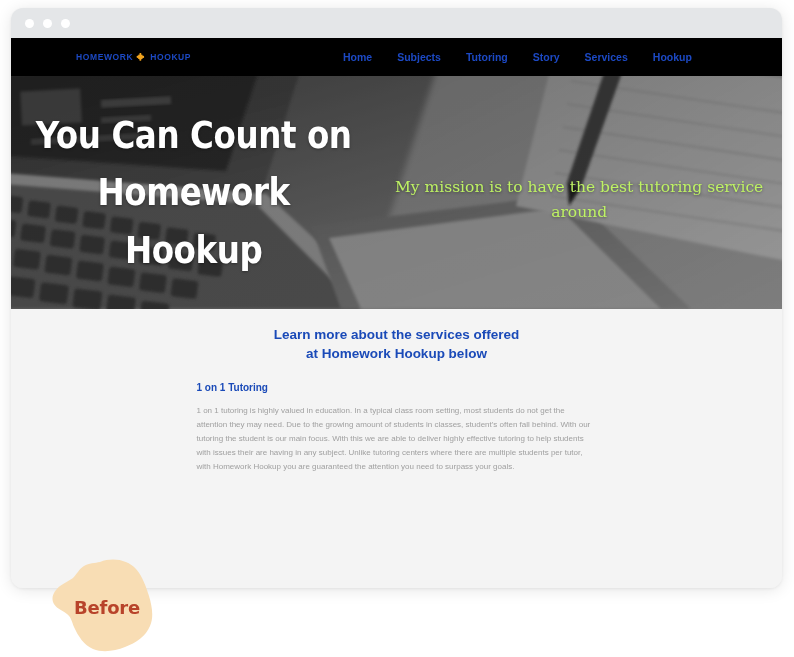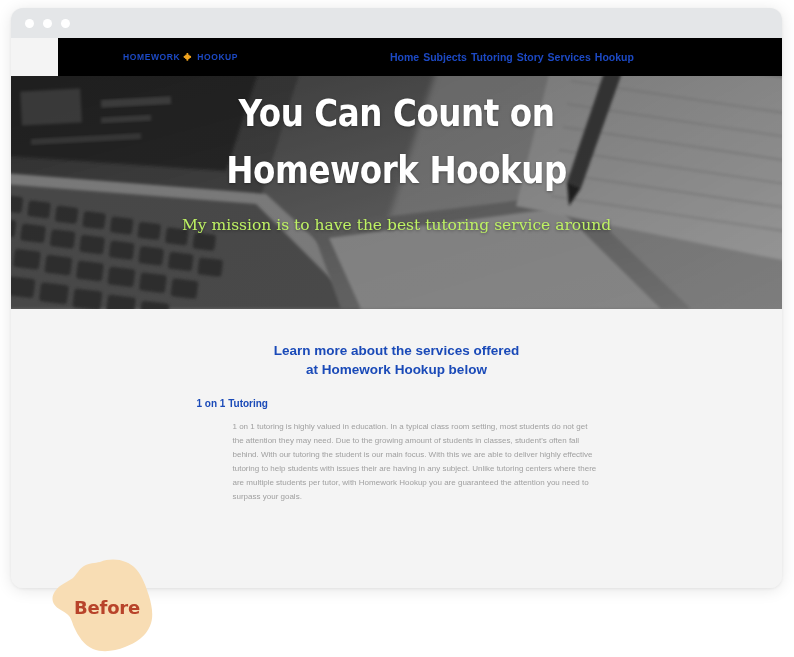--- a/index.html
+++ b/index.html
@@ -48,21 +48,20 @@
     display: block;
   }
 
   
   .site-nav {
     height: 38px;
     background: #000000;
     display: flex;
     align-items: center;
     position: relative;
-    margin-left: 47px;
   }
   .logo {
     position: absolute;
     left: 65px;
     display: flex;
     align-items: center;
     gap: 3px;
     font-size: 8.5px;
     font-weight: 700;
     letter-spacing: 0.6px;
@@ -73,21 +72,21 @@
     display: inline-block;
     width: 11px; height: 11px;
     position: relative;
     flex: 0 0 auto;
   }
   .nav-links {
     position: absolute;
     left: 332px;
     display: flex;
     align-items: center;
-    gap: 4px;
+    gap: 25px;
   }
   .nav-links a {
     color: #1c49c4;
     font-size: 10.5px;
     font-weight: 700;
     text-decoration: none;
     white-space: nowrap;
   }
 
   
@@ -105,26 +104,24 @@
   .hero-overlay {
     position: absolute;
     inset: 0;
     background: rgba(20,20,20,0.30);
   }
   .hero-inner {
     position: relative;
     z-index: 3;
     height: 100%;
     display: flex;
-    flex-direction: column;
     align-items: center;
     justify-content: flex-start;
     padding-top: 1px;
     text-align: center;
-    margin-top: 8px;
   }
   .hero-title {
     color: #ffffff;
     font-family: "DejaVu Sans", sans-serif;
     font-weight: 700;
     font-size: 37px;
     line-height: 1.55;
     letter-spacing: -0.5px;
     transform: scaleX(0.88);
     text-shadow: 0 1px 3px rgba(0,0,0,0.35);
@@ -137,21 +134,21 @@
     font-weight: 400;
     font-size: 15.5px;
     line-height: 1.55;
     width: 430px;
     text-shadow: 0 1px 3px rgba(0,0,0,0.4);
   }
 
   
   .content {
     background: #f4f4f4;
-    padding-top: 32px;
+    padding-top: 16px;
     height: 279px;
   }
   .section-heading {
     text-align: center;
     color: #1a4ab8;
     font-size: 13.5px;
     font-weight: 700;
     line-height: 1.42;
   }
   .article {
@@ -162,21 +159,20 @@
     color: #1a4ab8;
     font-size: 10px;
     font-weight: 700;
     margin-bottom: 11px;
   }
   .article-body {
     color: #a0a0a0;
     font-size: 8px;
     line-height: 1.75;
     text-align: left;
-    margin-left: 36px;
   }
 
   
   .before-badge {
     position: absolute;
     left: 46px;
     top: 558px;
     width: 140px;
     height: 98px;
     z-index: 50;

